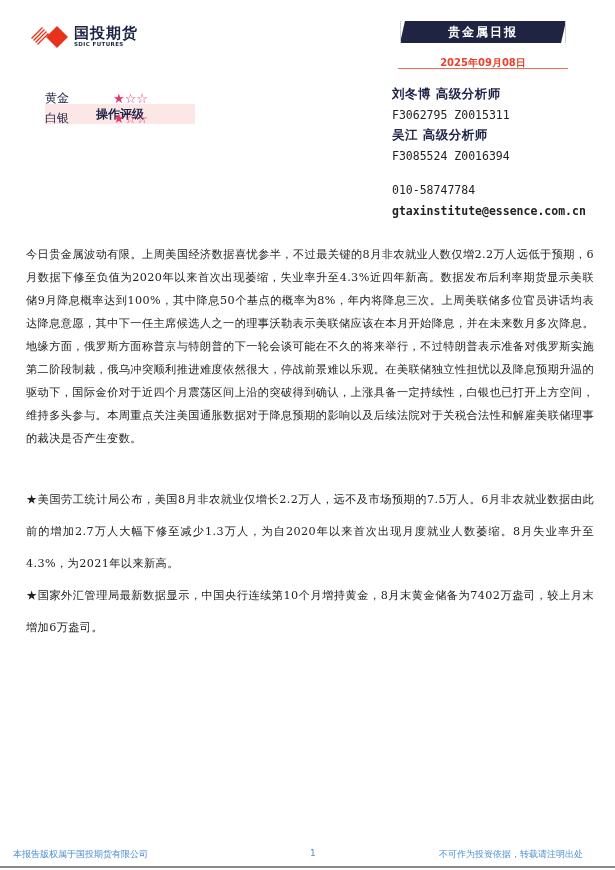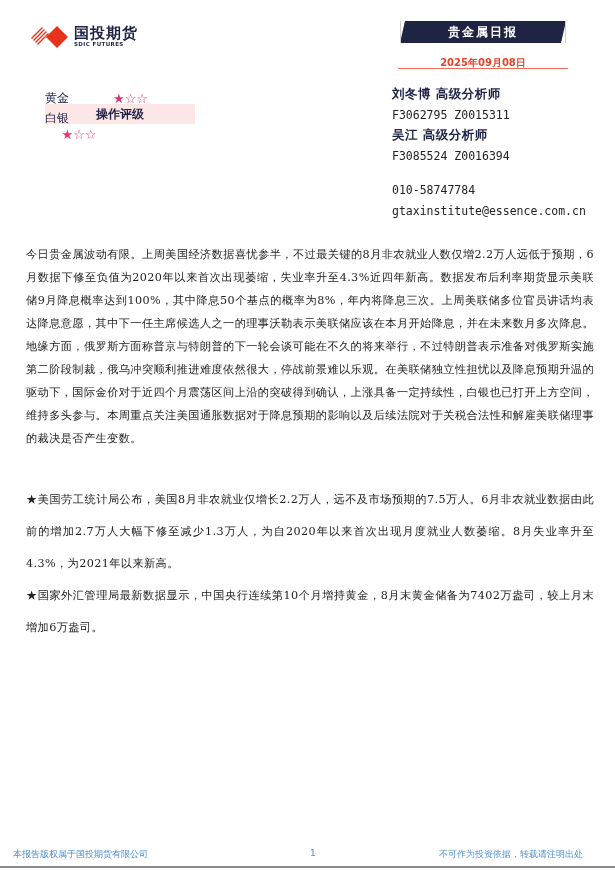--- a/index.html
+++ b/index.html
@@ -75,31 +75,31 @@
   <div class="text">贵金属日报</div>
 </div>
 <div class="date">2025年09月08日</div>
 <div class="date-line"></div>
 
 <div class="rating-box">操作评级</div>
 <div class="rating-row" style="top:90px;">
   <span class="label">黄金</span>
   <span class="stars">★☆☆</span>
 </div>
-<div class="rating-row" style="top:110px;flex-direction:column;">
+<div class="rating-row" style="top:110px;">
   <span class="label">白银</span>
   <span class="stars">★☆☆</span>
 </div>
 
 <div class="analyst" style="top:86px;">刘冬博 高级分析师</div>
 <div class="code" style="top:108px;">F3062795 Z0015311</div>
 <div class="analyst" style="top:127px;">吴江 高级分析师</div>
 <div class="code" style="top:149px;">F3085524 Z0016394</div>
 <div class="code" style="top:183px;">010-58747784</div>
-<div class="code" style="top:204px;">gtaxinstitute@essence.com.cn</div>
+<div class="code" style="top:204px;font-weight:bold;">gtaxinstitute@essence.com.cn</div>
 
 <div class="para" style="top:243px;">今日贵金属波动有限。上周美国经济数据喜忧参半，不过最关键的8月非农就业人数仅增2.2万人远低于预期，6月数据下修至负值为2020年以来首次出现萎缩，失业率升至4.3%近四年新高。数据发布后利率期货显示美联储9月降息概率达到100%，其中降息50个基点的概率为8%，年内将降息三次。上周美联储多位官员讲话均表达降息意愿，其中下一任主席候选人之一的理事沃勒表示美联储应该在本月开始降息，并在未来数月多次降息。地缘方面，俄罗斯方面称普京与特朗普的下一轮会谈可能在不久的将来举行，不过特朗普表示准备对俄罗斯实施第二阶段制裁，俄乌冲突顺利推进难度依然很大，停战前景难以乐观。在美联储独立性担忧以及降息预期升温的驱动下，国际金价对于近四个月震荡区间上沿的突破得到确认，上涨具备一定持续性，白银也已打开上方空间，维持多头参与。本周重点关注美国通胀数据对于降息预期的影响以及后续法院对于关税合法性和解雇美联储理事的裁决是否产生变数。</div>
 
 <div class="bullets">
   <p>★美国劳工统计局公布，美国8月非农就业仅增长2.2万人，远不及市场预期的7.5万人。6月非农就业数据由此前的增加2.7万人大幅下修至减少1.3万人，为自2020年以来首次出现月度就业人数萎缩。8月失业率升至4.3%，为2021年以来新高。</p>
   <p>★国家外汇管理局最新数据显示，中国央行连续第10个月增持黄金，8月末黄金储备为7402万盎司，较上月末增加6万盎司。</p>
 </div>
 
 <div class="footer">
   <span class="left">本报告版权属于国投期货有限公司</span>

